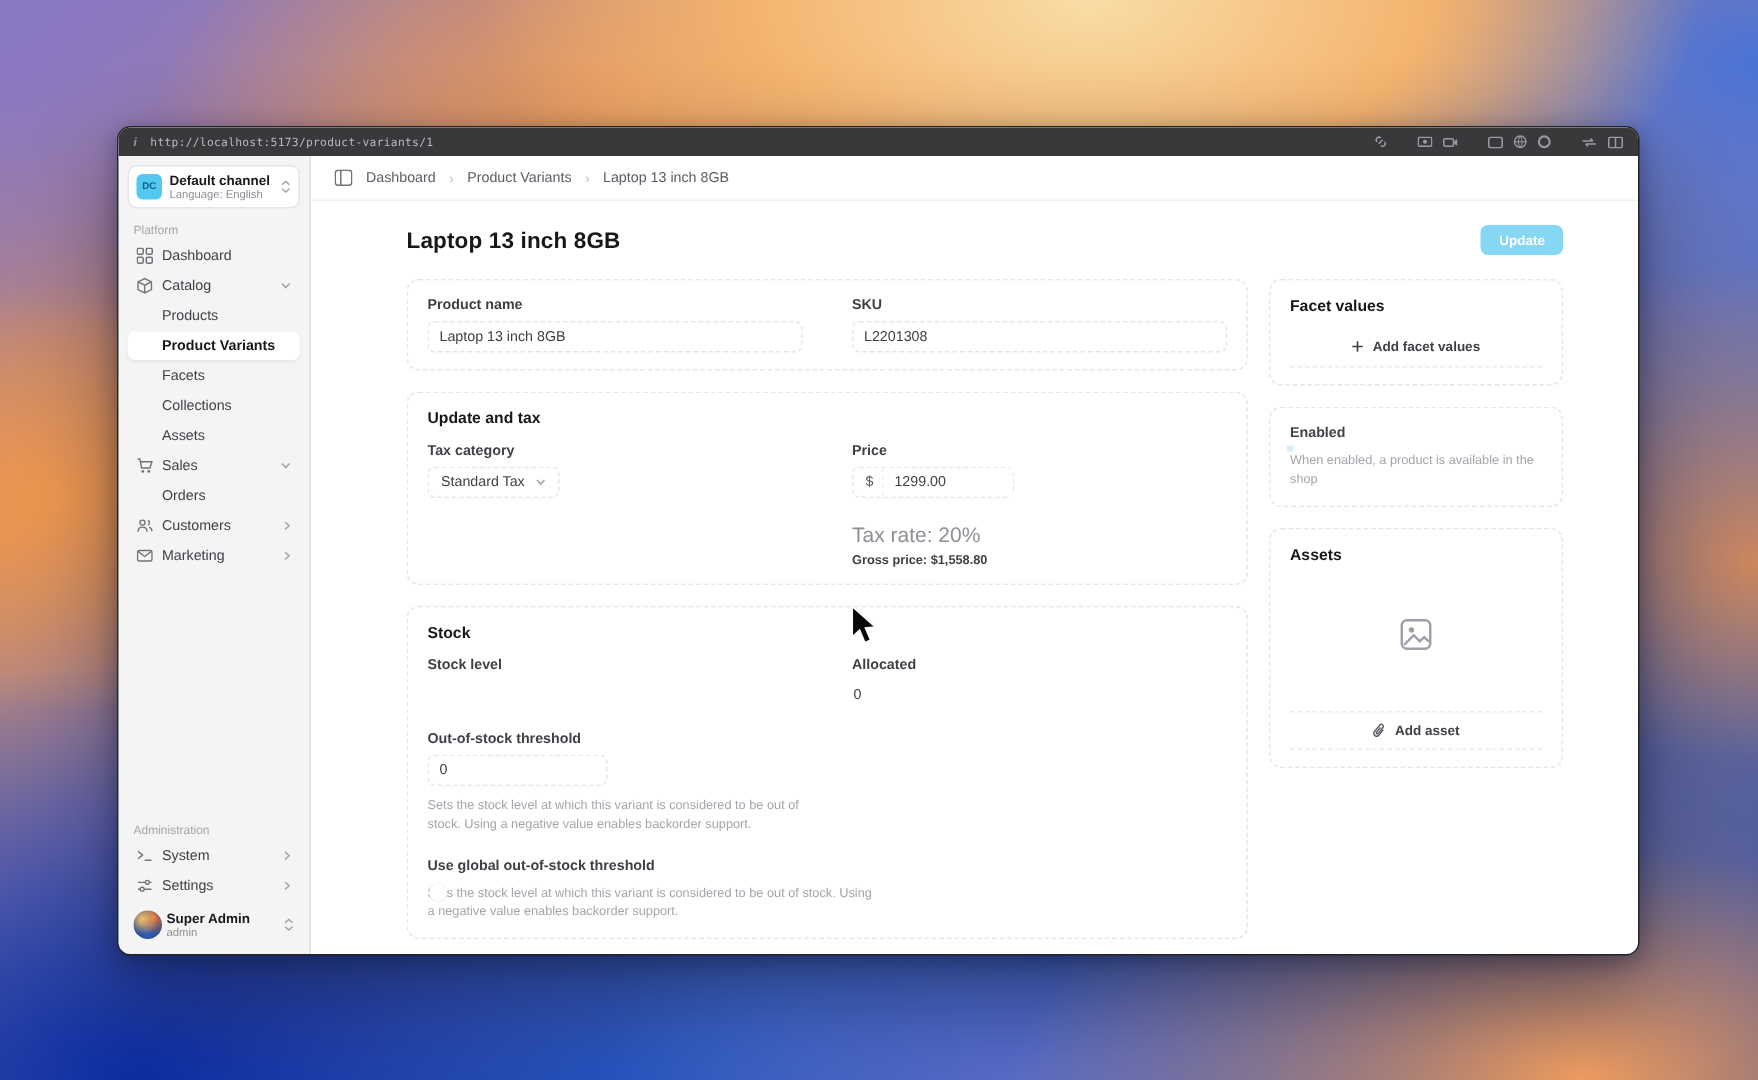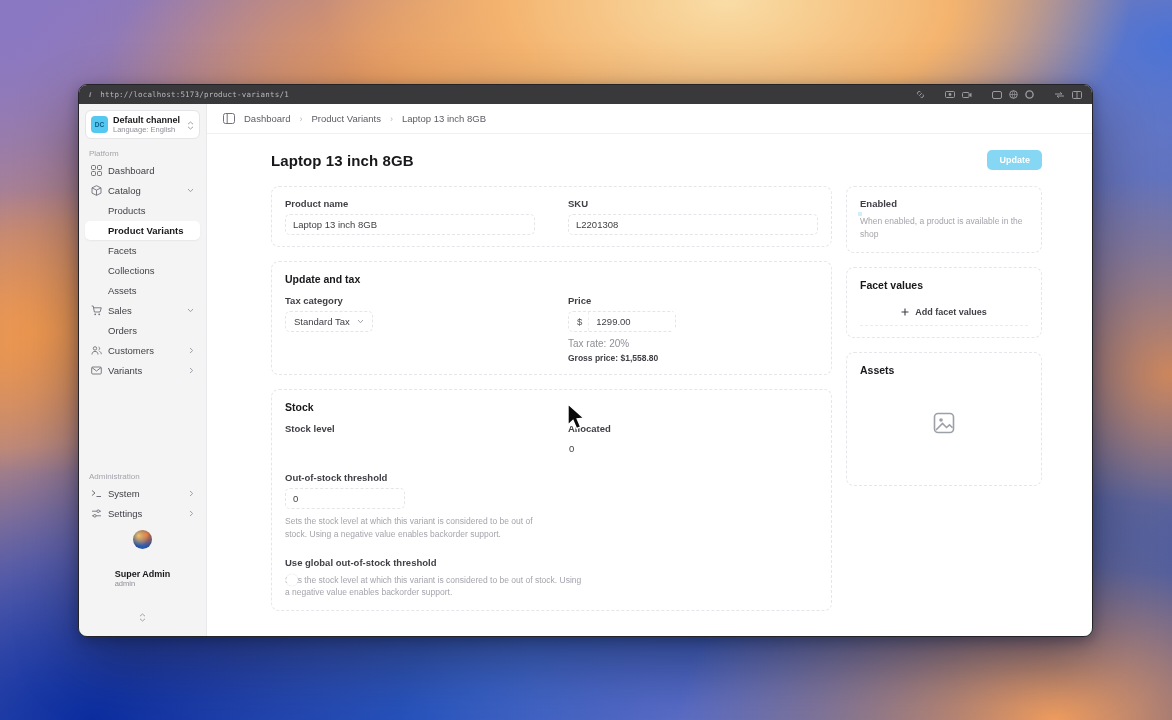--- a/index.html
+++ b/index.html
@@ -63,21 +63,21 @@
   .section-label { font-size:8px; color:#a4a4ac; margin:10px 4px 3px; }
   .nav-item {
     display:flex; align-items:center; gap:6px; padding:4px 6px; border-radius:5px;
     font-size:9.5px; color:#3f3f46; cursor:pointer; white-space:nowrap; margin-bottom:1px;
   }
   .nav-item .nicon { width:11px; flex:0 0 11px; display:flex; color:#71717a; }
   .nav-item .chev { margin-left:auto; color:#a1a1aa; display:flex; }
   .nav-sub { padding-left:23px; }
   .nav-active { background:#fff; box-shadow:0 1px 2px rgba(0,0,0,.06); font-weight:bold; color:#18181b; }
   .sidebar-bottom { margin-top:auto; }
-  .user-row { display:flex; align-items:center; gap:20px; padding:6px 4px 2px; cursor:pointer;flex-direction:column; }
+  .user-row { display:flex; align-items:center; gap:3px; padding:6px 4px 2px; cursor:pointer; }
   .avatar {
     width:19px; height:19px; flex:0 0 19px; border-radius:50%;
     background:
       radial-gradient(circle at 30% 30%, #f3c26b 0%, rgba(243,194,107,0) 55%),
       radial-gradient(circle at 70% 25%, #e8733a 0%, rgba(232,115,58,0) 60%),
       radial-gradient(circle at 50% 80%, #2f5fb8 0%, #173a7a 80%);
   }
   .user-meta { flex:1; min-width:0; }
   .user-name { font-size:9px; font-weight:bold; color:#18181b; white-space:nowrap; }
   .user-role { font-size:7.5px; color:#8e8e96; }
@@ -110,21 +110,21 @@
     width:100%; border:1px dashed #e5e5e9; border-radius:5px; padding:4px 7px;
     font-size:9.5px; color:#3f3f46; background:#fff; font-family:inherit; outline:none;
   }
   .select-box {
     display:inline-flex; align-items:center; gap:7px; border:1px dashed #e5e5e9;
     border-radius:5px; padding:4px 8px; font-size:9.5px; color:#3f3f46; cursor:pointer; background:#fff;
   }
   .price-wrap { display:inline-flex; align-items:center; gap:0; border:1px dashed #e5e5e9; border-radius:5px; background:#fff; }
   .price-cur { font-size:9.5px; color:#52525b; padding:4px 6px 4px 8px; border-right:1px dashed #ededf0; }
   .price-input { width:86px; border:none; padding:4px 7px; font-size:9.5px; color:#3f3f46; outline:none; font-family:inherit; }
-  .note { font-size:10px; color:#8f8f97; margin-top:6px; }
+  .note { font-size:14px; color:#8f8f97; margin-top:16px; }
   .note-strong { font-size:8.5px; color:#3f3f46; font-weight:bold; margin-top:4px; }
   .help { font-size:8.5px; color:#a4a4ac; line-height:1.5; margin-top:6px; }
   .plain-value { font-size:9.5px; color:#3f3f46; padding:4px 1px; }
 
   .toggle { width:27px; height:14px; border-radius:999px; position:relative; cursor:pointer; }
   .toggle-on { background:#41c3ef; box-shadow:0 0 0 2px rgba(65,195,239,.25); }
   .toggle-on .knob { position:absolute; right:1px; top:1px; width:12px; height:12px; border-radius:50%; background:#fff; }
   .toggle-off { background:#e5e5e9; }
   .toggle-off .knob { position:absolute; left:1px; top:1px; width:12px; height:12px; border-radius:50%; background:#fff; box-shadow:0 0 1px rgba(0,0,0,.2); }
 
@@ -299,21 +299,21 @@
             </span>
         </div>
 
         <div class="nav-item">
           <span class="nicon">
               <svg width="11" height="11" viewBox="0 0 11 11">
                 <rect x="0.7" y="2" width="9.6" height="7" rx="1" stroke="currentColor" fill="none" stroke-width=".9"></rect>
                 <path d="M1 2.6 L5.5 6 L10 2.6" stroke="currentColor" fill="none" stroke-width=".9"></path>
               </svg>
             </span>
-          <span>Variants</span>
+          <span>Marketing</span>
           <span class="chev">
               <svg width="5" height="7" viewBox="0 0 5 7">
                 <path d="M1 1 L3.7 3.5 L1 6" stroke="currentColor" fill="none" stroke-width="1"></path>
               </svg>
             </span>
         </div>
 
         <div class="sidebar-bottom">
           <div class="section-label">Administration</div>
 
@@ -444,44 +444,50 @@
                   <span class="toggle toggle-off"><span class="knob"></span></span>
                   <div class="help">Sets the stock level at which this variant is considered to be out of stock. Using a negative value enables backorder support.</div>
                 </div>
               </section>
 
             </div>
 
             <div class="cards-col">
 
               <section class="card">
-                <label class="f-label">Enabled</label>
-                <span class="toggle toggle-on"><span class="knob"></span></span>
-                <div class="help">When enabled, a product is available in the shop</div>
-              </section>
-
-              <section class="card">
                 <div class="card-heading">Facet values</div>
                 <button class="ghost-btn">
                   <svg width="8" height="8" viewBox="0 0 8 8">
                       <path d="M4 0.5 V7.5 M0.5 4 H7.5" stroke="#3f3f46" stroke-width="1.1"></path>
                     </svg>
                   <span>Add facet values</span>
                 </button>
+              </section>
+
+              <section class="card">
+                <label class="f-label">Enabled</label>
+                <span class="toggle toggle-on"><span class="knob"></span></span>
+                <div class="help">When enabled, a product is available in the shop</div>
               </section>
 
               <section class="card">
                 <div class="card-heading">Assets</div>
                 <div class="assets-placeholder">
                   <svg width="22" height="22" viewBox="0 0 22 22">
                       <rect x="1.5" y="1.5" width="19" height="19" rx="3.5" stroke="currentColor" fill="none" stroke-width="1.6"></rect>
                       <circle cx="8" cy="8" r="1.8" fill="currentColor"></circle>
                       <path d="M3 18 L9.5 11.5 L13.5 15.5 L16.5 12.8 L19.5 15.8" stroke="currentColor" fill="none" stroke-width="1.6"></path>
                     </svg>
                 </div>
+                <button class="asset-btn">
+                  <svg width="9" height="10" viewBox="0 0 9 10">
+                      <path d="M7.2 4.4 L4.2 8.2 a1.9 1.9 0 0 1-3-2.3 L4.8 1.4 a1.3 1.3 0 0 1 2.1 1.6 L3.7 7.1 a.7 .7 0 0 1-1.1-.8 L5.3 2.9" stroke="#52525b" fill="none" stroke-width=".9"></path>
+                    </svg>
+                  <span>Add asset</span>
+                </button>
               </section>
 
             </div>
           </div>
         </div>
 
       </div>
     </div>
   </div>
 

